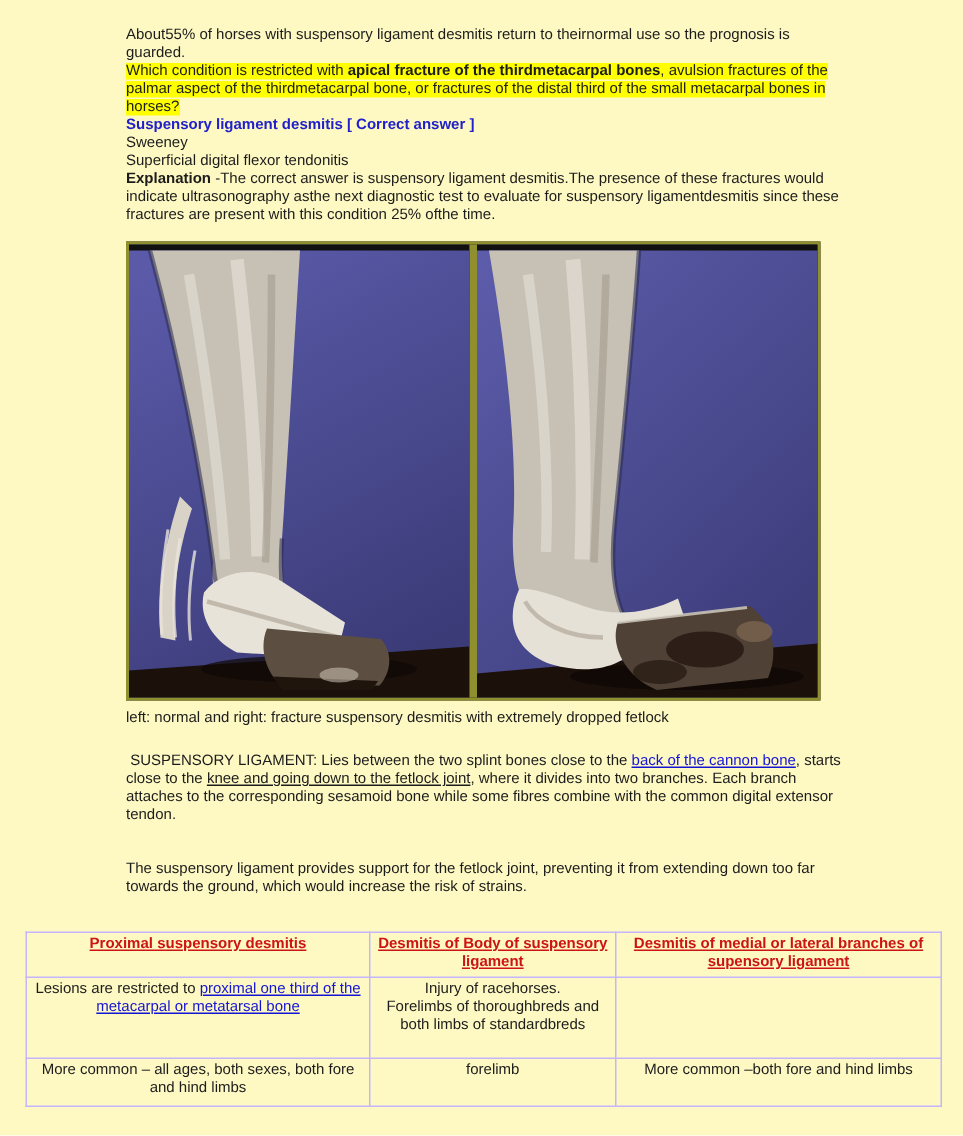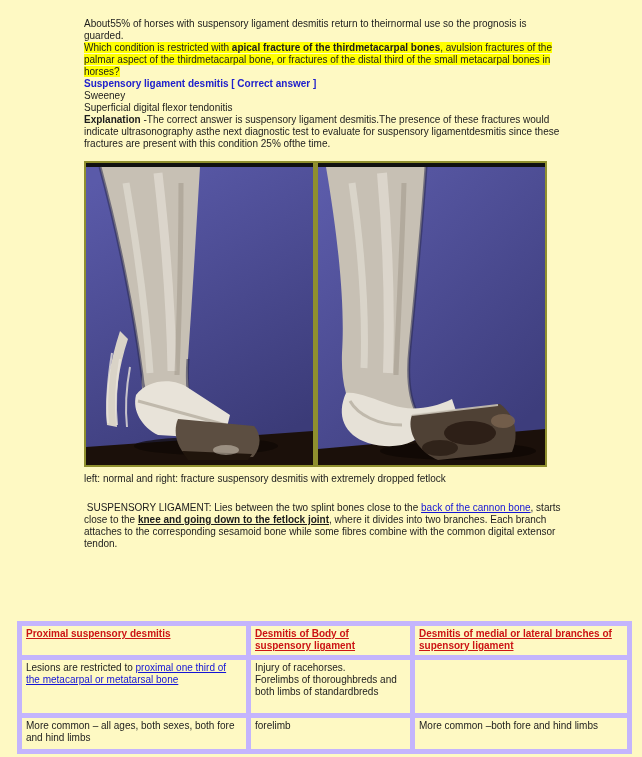--- a/index.html
+++ b/index.html
@@ -6,34 +6,34 @@
   .page{
     position:relative;width:642px;height:757px;overflow:hidden;background:#fef9c3;
     font-family:"Liberation Sans",sans-serif;font-size:10px;line-height:12px;color:var(--text,#1c1c1c);
   }
   .content{position:absolute;left:84px;top:18px;width:483px;}
   .para{margin:0;padding:0;}
   .hl{background:var(--highlight,#ffff00);}
   .bold{font-weight:bold;}
   .answer{color:var(--answer-blue,#2020cc);font-weight:bold;}
   .link{color:var(--link-blue,#1414d6);text-decoration:underline;cursor:pointer;}
-  .u{text-decoration:underline;font-weight:bold;}
+  .u{text-decoration:underline;}
   .photo{margin-top:11px;width:459px;border:2px solid var(--photo-border,#8f8f2e);display:flex;background:#101010;}
   .photo .divider{width:5px;background:var(--photo-border,#8f8f2e);}
   .photo svg{display:block;}
   .caption{margin-top:6px;}
   .p1{margin-top:17px;white-space:pre-wrap;}
   .p2{margin-top:24px;}
   table.cmp{
     position:absolute;left:17px;top:621px;width:610px;
     border-collapse:collapse;table-layout:fixed;
     font-family:"Liberation Sans",sans-serif;font-size:10px;line-height:12px;color:var(--text,#1c1c1c);
   }
   table.cmp th,table.cmp td{
-    border:5px solid #c4b5fd;vertical-align:top;text-align:left;
+    border:1px solid #c4b5fd;vertical-align:top;text-align:center;
     padding:2px 4px 3px 4px;font-weight:normal;overflow:hidden;
   }
   table.cmp th{
     color:var(--table-red,#cc1414);font-weight:bold;text-decoration:underline;height:22px;
   }
   .col1{width:229px;}.col2{width:164px;}.col3{width:217px;}
   .row-mid td{height:48px;margin-top:16px;}
   .row-last td{height:26px;}
   .pre-line{white-space:pre-line;}
 </style>
@@ -103,20 +103,21 @@
         <ellipse cx="152" cy="270" rx="26" ry="12" fill="#241710" opacity="0.8"></ellipse>
         <ellipse cx="122" cy="285" rx="18" ry="8" fill="#241710" opacity="0.7"></ellipse>
         <ellipse cx="185" cy="258" rx="12" ry="7" fill="#7a6450" opacity="0.8"></ellipse>
       </svg>
     </div>
 
     <p class="para caption">left: normal and right: fracture suspensory desmitis with extremely dropped fetlock</p>
 
     <p class="para p1"><span> SUSPENSORY LIGAMENT: Lies between the two splint bones close to the </span><a class="link">back of the cannon bone</a><span>, starts close to the </span><span class="u">knee and going down to the fetlock joint</span><span>, where it divides into two branches. Each branch attaches to the corresponding sesamoid bone while some fibres combine with the common digital extensor tendon.</span></p>
 
+    <p class="para p2">The suspensory ligament provides support for the fetlock joint, preventing it from extending down too far towards the ground, which would increase the risk of strains.</p>
   </div>
 
   <table class="cmp">
     <colgroup>
         <col class="col1">
         <col class="col2">
         <col class="col3">
       </colgroup>
     <tbody>
         <tr>

